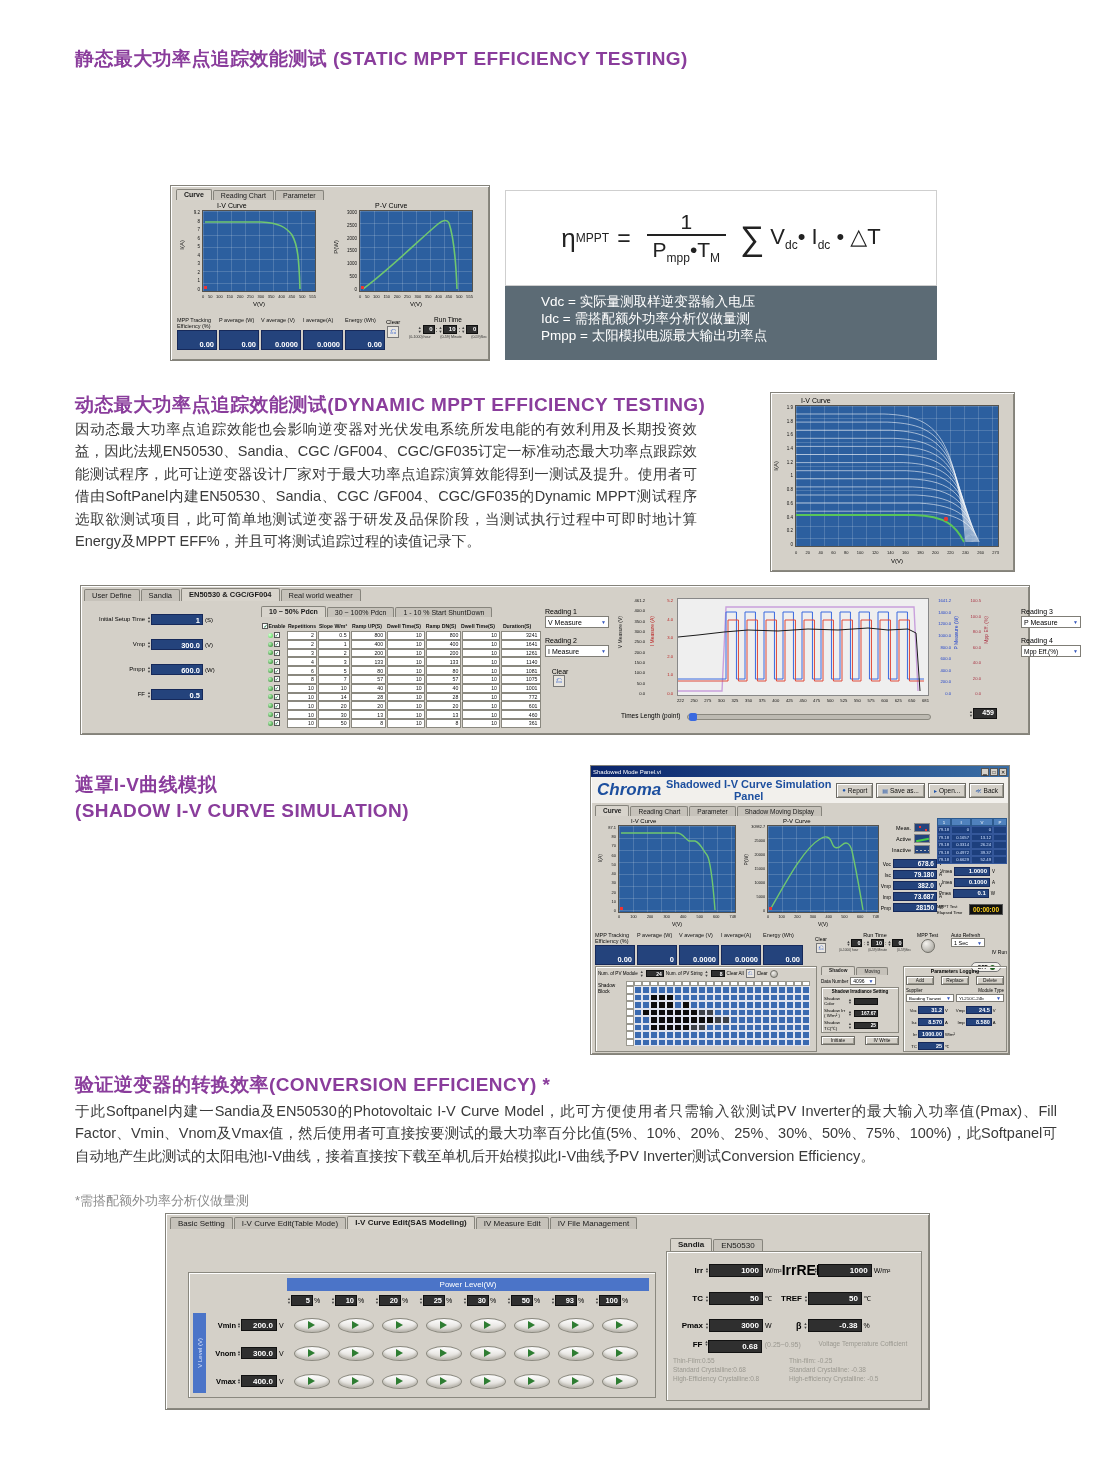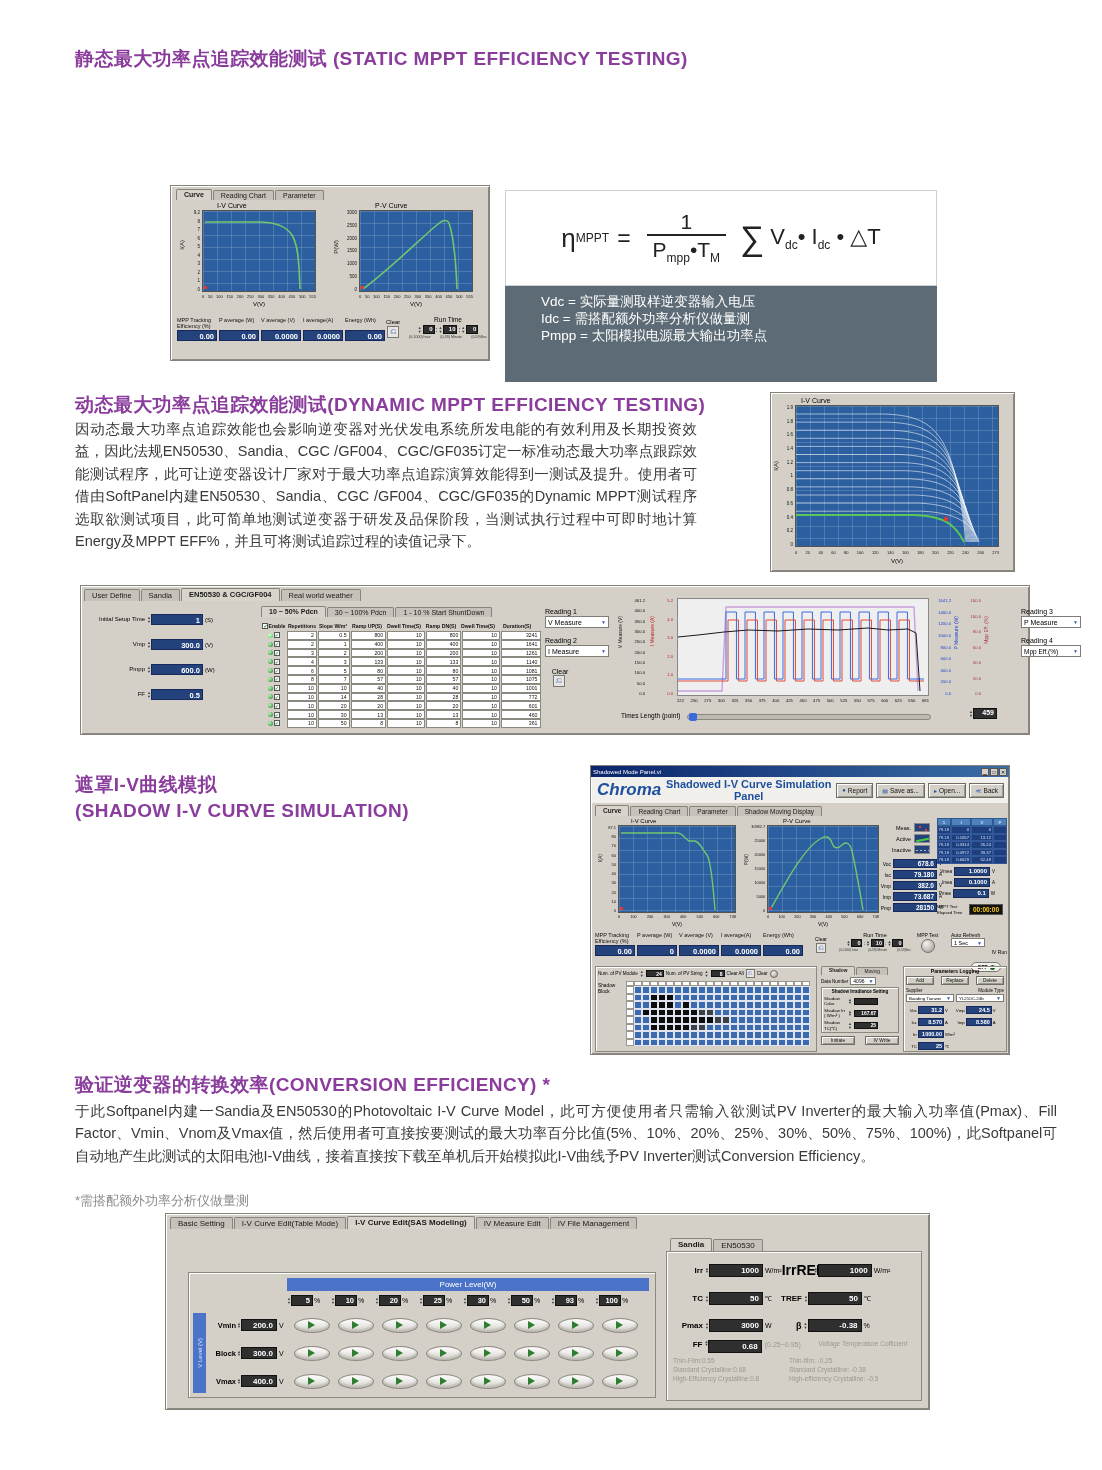--- a/index.html
+++ b/index.html
@@ -31,21 +31,21 @@
 .led{display:inline-block;width:5px;height:5px;border-radius:50%;background:radial-gradient(circle at 35% 35%,#baf5ba,#1f7a1f)}
 .led.bright{background:radial-gradient(circle at 35% 35%,#d9ffd9,#42d142)}
 .cb{display:inline-block;width:6px;height:6px;background:#fff;border:1px solid #555;font-size:5px;line-height:5px;color:#063;text-align:center}
 .etr{display:flex}
 .etc{font-size:5.2px;color:#111;display:flex;align-items:center;justify-content:center;overflow:hidden}
 .etc.val{background:#fff;border:1px solid #8a887f;justify-content:flex-end;padding-right:2px;margin:0 .5px}
 .etc.en{gap:1px}
 .eth .etc{font-weight:700}
 .ro{display:flex;flex-direction:column}
 .ro .rl{font-size:5.5px;color:#111;line-height:1.1;height:13px}
-.ro .rv{height:11px;font-size:7.5px;padding:1px 2px}
+.ro .rv{height:11px;font-size:7.5px;padding:9px 2px}
 .fwhite{background:#fff;border:1px solid #cfcfcf;display:flex;align-items:center;justify-content:center}
 .fgray{background:#5c6b75;color:#fff;font-size:13.5px;line-height:17px;padding:7px 0 0 36px}
 .feq{display:flex;align-items:center;color:#222;font-size:23px}
 .feq sub{font-size:12px}
 .frac{display:inline-flex;flex-direction:column;align-items:center;margin:0 8px}
 .fden{border-top:2px solid #222;padding:2px 6px 0}
 .sigma{font-size:34px;margin:0 6px;font-weight:400}
 .sw{width:16px;height:9px;background:#24437c;border:1px solid #888;position:relative;overflow:hidden}
 .sw.meas i{position:absolute;width:2px;height:2px;background:#e33;top:2px;left:4px;box-shadow:6px 3px 0 #e33}
 .sw.act i{position:absolute;left:1px;top:4px;width:13px;height:2px;background:#4c4;transform:rotate(-12deg)}
@@ -216,21 +216,21 @@
           <sub>MPPT</sub>
         <span style="margin:0 8px">=</span>
         <span class="frac">
           <span style="font-size:21px">1</span>
           <span class="fden" style="font-size:21px"><span>P</span><sub>mpp</sub><span>•</span><span>T</span><sub>M</sub></span>
         </span>
         <span class="sigma">∑</span>
         <span style="font-size:22px"><span>V</span><sub>dc</sub><span>•</span> <span>I</span><sub>dc</sub> <span>•</span>&nbsp;<span>△T</span></span>
       </div>
     </div>
-    <div class="fgray" style="height:96px">
+    <div class="fgray" style="height:74px">
         <div>Vdc = 实际量测取样逆变器输入电压</div>
         <div>Idc = 需搭配额外功率分析仪做量测</div>
         <div>Pmpp = 太阳模拟电源最大输出功率点</div>
       </div>
   </div>
 
   <div class="abs sec" style="left:75px;top:392px">动态最大功率点追踪效能测试(DYNAMIC MPPT EFFICIENCY TESTING)</div>
   <div class="abs para" style="left:75px;top:418px;width:622px">因动态最大功率点追踪效能也会影响逆变器对光伏发电系统所发电能的有效利用及长期投资效益，因此法规EN50530、Sandia、CGC /GF004、CGC/GF035订定一标准动态最大功率点跟踪效能测试程序，此可让逆变器设计厂家对于最大功率点追踪演算效能得到一测试及提升。使用者可借由SoftPanel内建EN50530、Sandia、CGC /GF004、CGC/GF035的Dynamic MPPT测试程序选取欲测试项目，此可简单地测试逆变器于研发及品保阶段，当测试执行过程中可即时地计算Energy及MPPT EFF%，并且可将测试追踪过程的读值记录下。</div>
 
   <div class="abs win" style="left:770px;top:392px;width:245px;height:180px">
@@ -1376,21 +1376,21 @@
                 </span>
               </span>
               <span style="width: 44px; display: flex; justify-content: center;">
                 <span class="oval" style="width: 36px; height: 15px;">
                   <i></i>
                 </span>
               </span>
             </span>
           </div>
           <div class="vrow">
-            <span style="width: 28px; text-align: right; font-size: 7.5px; font-weight: 700; padding-right: 1px;">Block</span>
+            <span style="width: 28px; text-align: right; font-size: 7.5px; font-weight: 700; padding-right: 1px;">Vnom</span>
             <span class="spin">
               <b>▲</b>
               <b>▼</b>
             </span>
             <span class="darkbox" style="width: 36px; height: 12px; font-size: 8px; padding: 1px 3px;">300.0</span>
             <span style="font-size: 7px; padding: 0px 2px;">V</span>
             <span style="display: flex; margin-left: 4px;">
               <span style="width: 44px; display: flex; justify-content: center;">
                 <span class="oval" style="width: 36px; height: 15px;">
                   <i></i>

